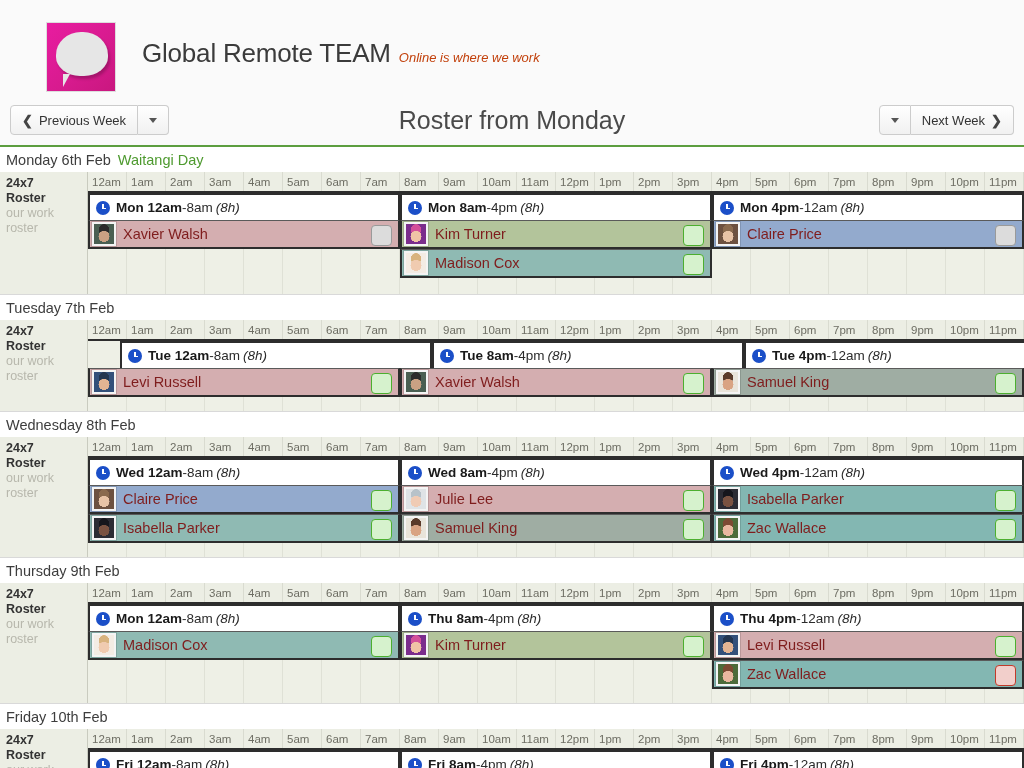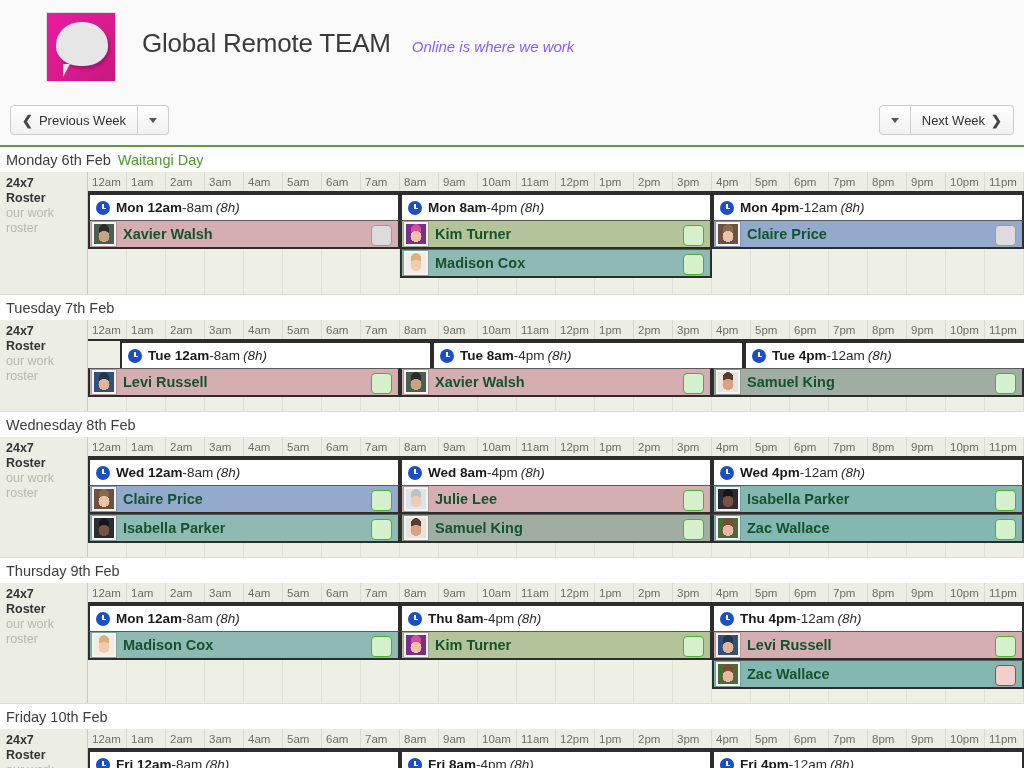--- a/index.html
+++ b/index.html
@@ -6,40 +6,40 @@
   html,body{
     width:1024px; height:768px; overflow:hidden;
     font-family:"Liberation Sans", sans-serif;
     background:#ffffff; color:#333;
     -webkit-font-smoothing:antialiased;
   }
 
   
   .brandbar{
     height:95px; background:#fafafa;
-    display:flex; align-items:flex-start; padding:12px 0 0 46px;
+    display:flex; align-items:flex-start; padding:22px 0 0 46px;
   }
   .logo{
     width:70px; height:70px; flex:none;
     background:linear-gradient(135deg,#e81ca0 0%,#d81b8f 55%,#c9177f 100%);
     position:relative; border:1px solid #ddd;
   }
   .logo .bubble{
     position:absolute; left:9px; top:9px; width:52px; height:44px;
     background:#e6e6e6; border-radius:48% 48% 46% 46%/52% 52% 44% 44%;
     box-shadow:2px 3px 3px rgba(0,0,0,.22);
   }
   .logo .bubble:after{
     content:""; position:absolute; left:7px; bottom:-11px;
     border-left:7px solid #e6e6e6; border-bottom:13px solid transparent;
     border-right:5px solid transparent;
   }
   .brandtext{ margin-left:26px; padding-top:16px; display:flex; align-items:baseline; }
   .brandtitle{ font-size:26px; color:#3b3b3b; font-weight:400; letter-spacing:-.2px; }
-  .brandtag{ font-size:15px; color:#8b5cf6; font-style:italic; margin-left:21px; }
+  .brandtag{ font-size:13px; color:#c2410c; font-style:italic; margin-left:8px; }
 
   
   .toolbar{
     height:52px; background:#fafafa; border-bottom:2px solid #5c9e3f;
     display:flex; align-items:center; padding:0 10px; position:relative;
   }
   .btngroup{ display:flex; }
   .btn{
     background:linear-gradient(#ffffff,#f1f1f1);
     border:1px solid #ccc; border-radius:4px;
@@ -108,21 +108,21 @@
   .assign{
     height:29px; border:2px solid #2d2d2d; border-top:1px solid #5a5a5a;
     display:flex; align-items:center; padding-left:2px; position:relative;
     overflow:hidden;
   }
   .av{
     width:24px;height:24px;flex:none;border:2px solid #f4f4f4;
     background-size:cover; background-position:center top; margin-right:7px;
     box-shadow:0 0 0 1px rgba(0,0,0,.12);
   }
-  .nm{ font-size:14.5px; font-weight:bold; color:#14532d; white-space:nowrap; }
+  .nm{ font-size:14.5px; font-weight:normal; color:#7f1d1d; white-space:nowrap; }
   .badge{
     position:absolute; right:6px; top:4px; width:21px; height:21px;
     border-radius:4px; border:1.6px solid #9a9a9a; background:#dcdcdc;
   }
   .badge.ok{ border-color:#4caf2f; background:#d6f2cd; }
   .badge.no{ border-color:#c23b2b; background:#f2cfcb; }
 
   
   .c-pink{ background:#d4aeb0; }
   .c-green{ background:#b3c49b; }
@@ -149,20 +149,21 @@
     <button class="btn">
       <span class="chev">❮</span>
       <span>Previous Week</span>
     </button>
     <button class="btn">
       <span class="caret"></span>
     </button>
   </div>
 
 
+  <div class="centertitle">Roster from Monday</div>
 
   <div class="right">
     <div class="btngroup grp">
       <button class="btn">
         <span class="caret"></span>
       </button>
       <button class="btn">
         <span>Next Week</span>
         <span class="chev">❯</span>
       </button>

